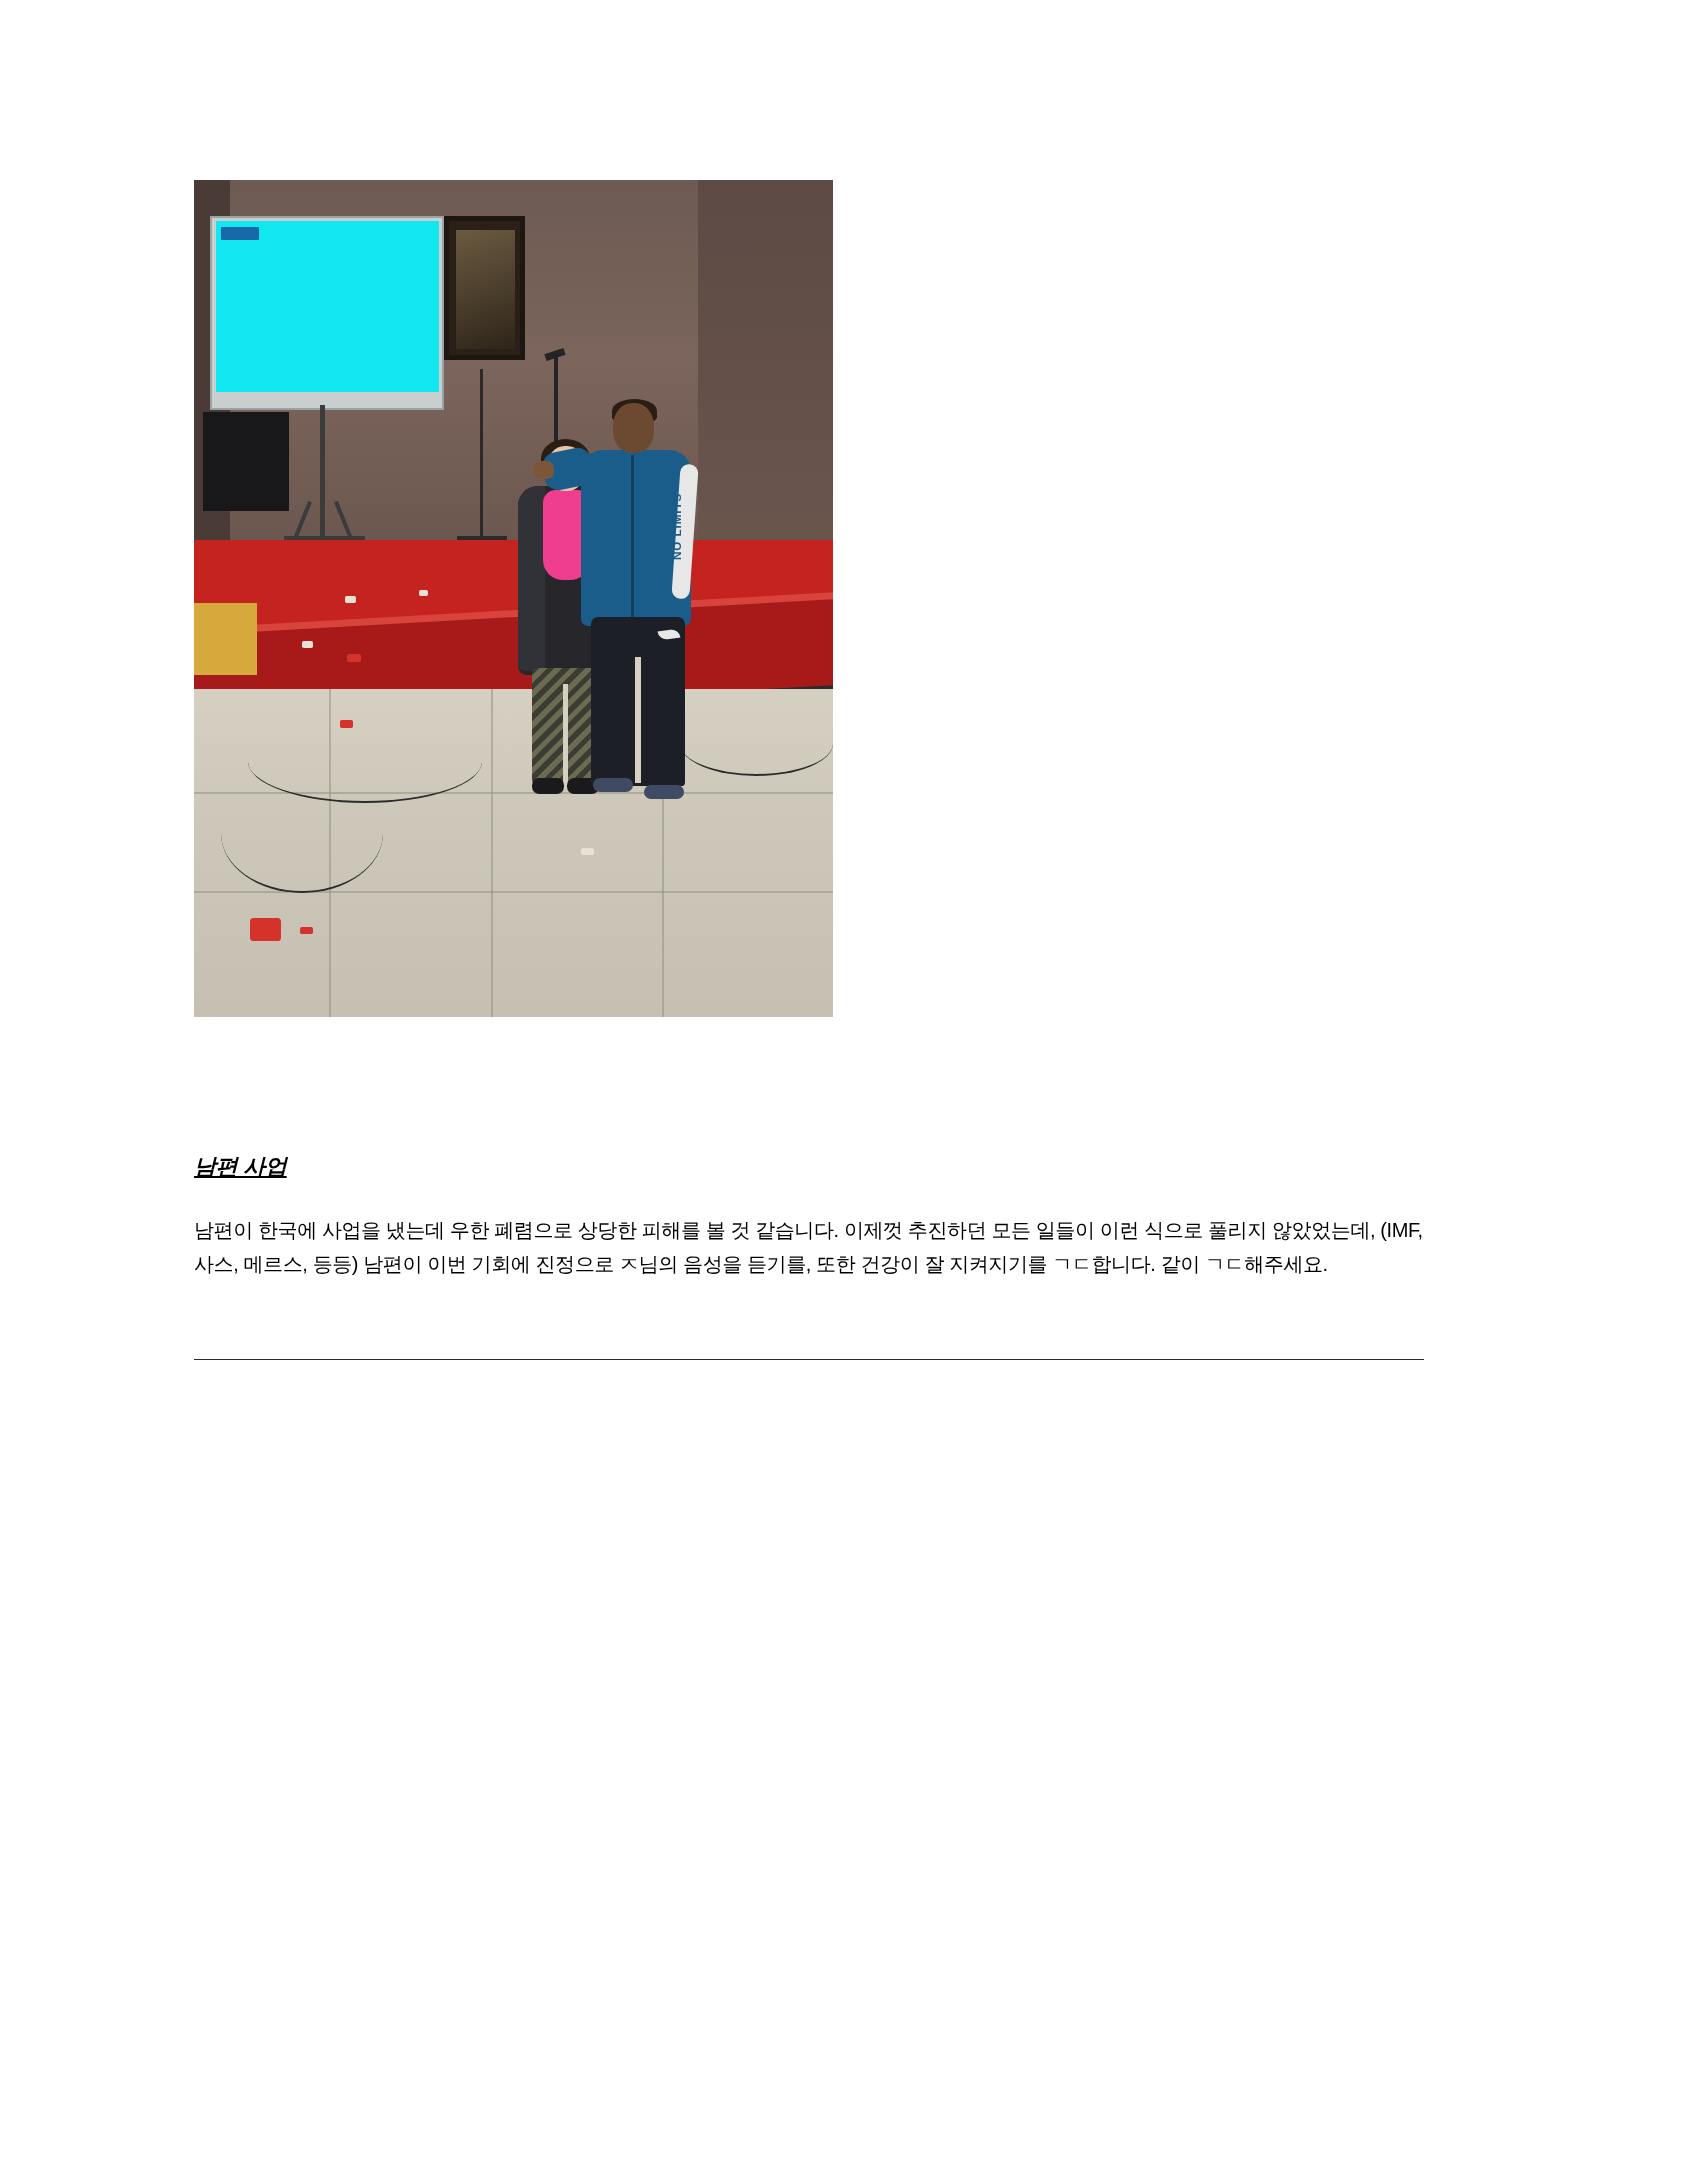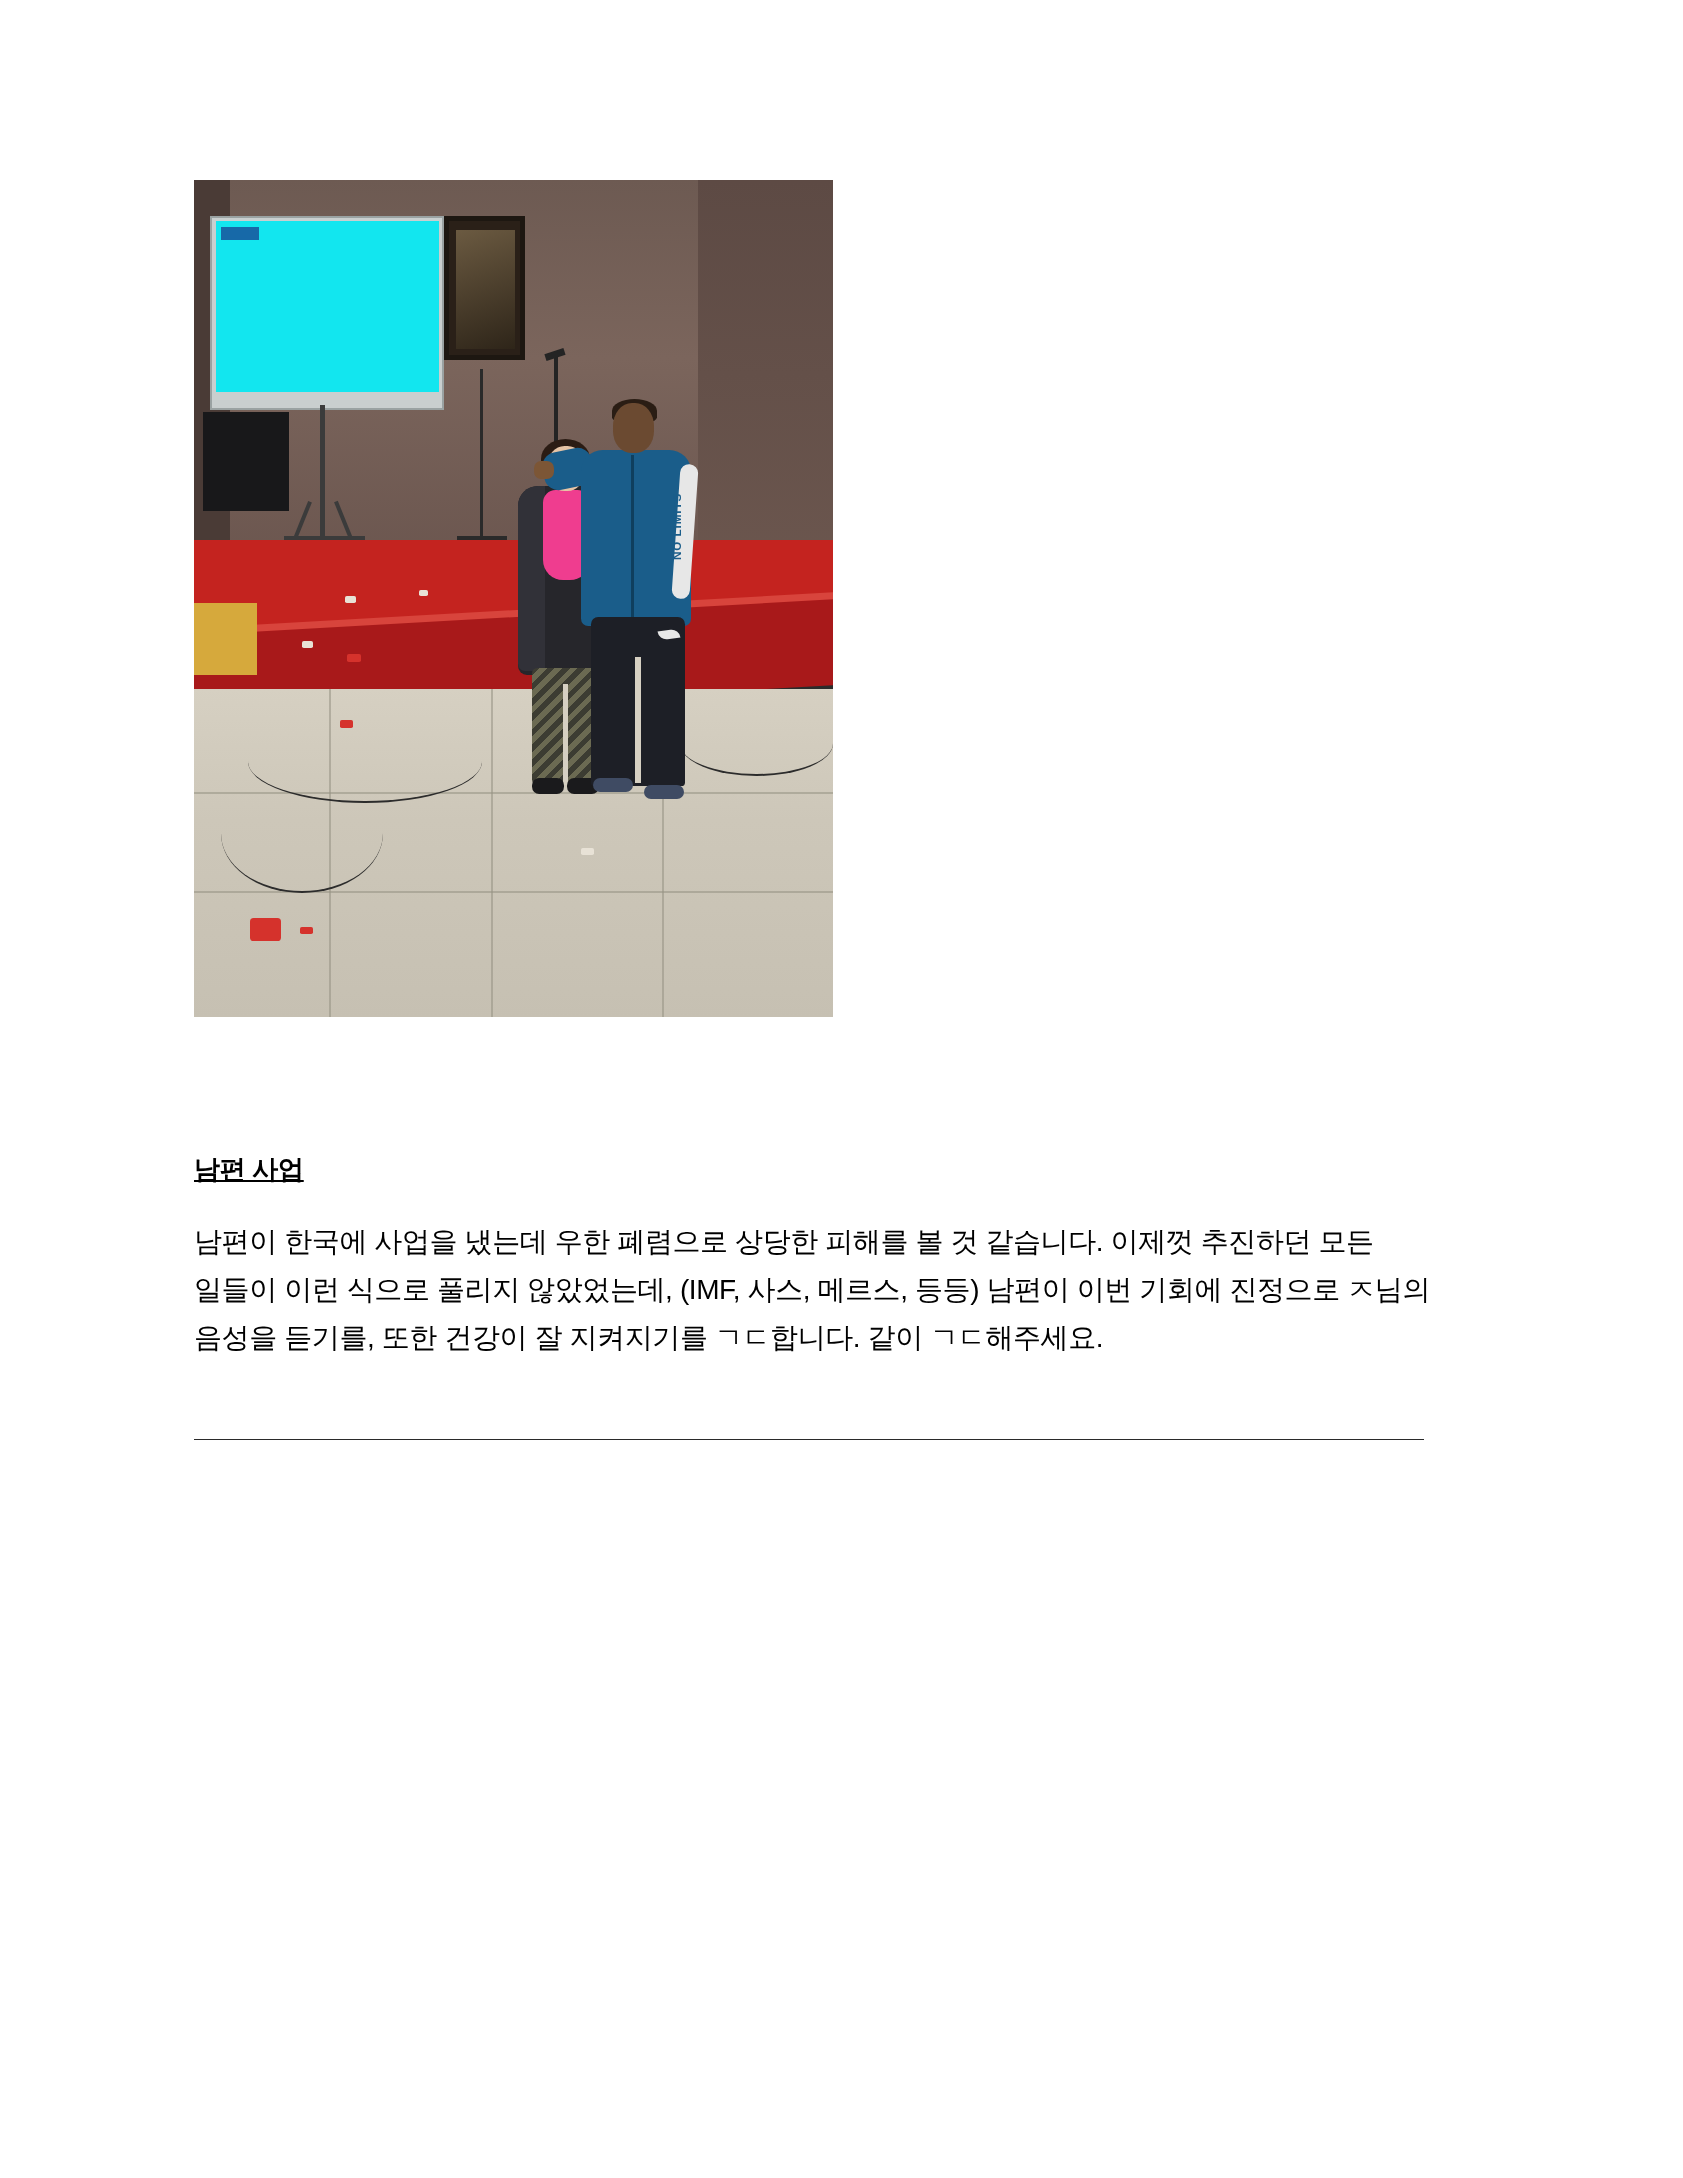--- a/index.html
+++ b/index.html
@@ -381,28 +381,29 @@
     left: 373px; top: 598px;
     width: 32px; height: 16px;
     background: #1a1a1c;
     border-radius: 7.2px;
   }
 
   
   .spacer-after-photo { height: 135px; }
 
   h2.heading {
-    font-size: 26px;
+    font-size: 22px;
     font-weight: bold;
     margin: 0 0 31px 0;
     text-decoration: underline;
     letter-spacing: -0.3px;
+    font-style: italic;
   }
   p.para {
-    font-size: 28px;
+    font-size: 20px;
     line-height: 1.72;
     margin: 0 0 23.4px 0;
     letter-spacing: -0.4px;
     word-break: keep-all;
   }
   p.para.w1 { width: 1256px; }
 
   hr.divider {
     border: none;
     border-top: 1.8px solid #2a2a2a;

